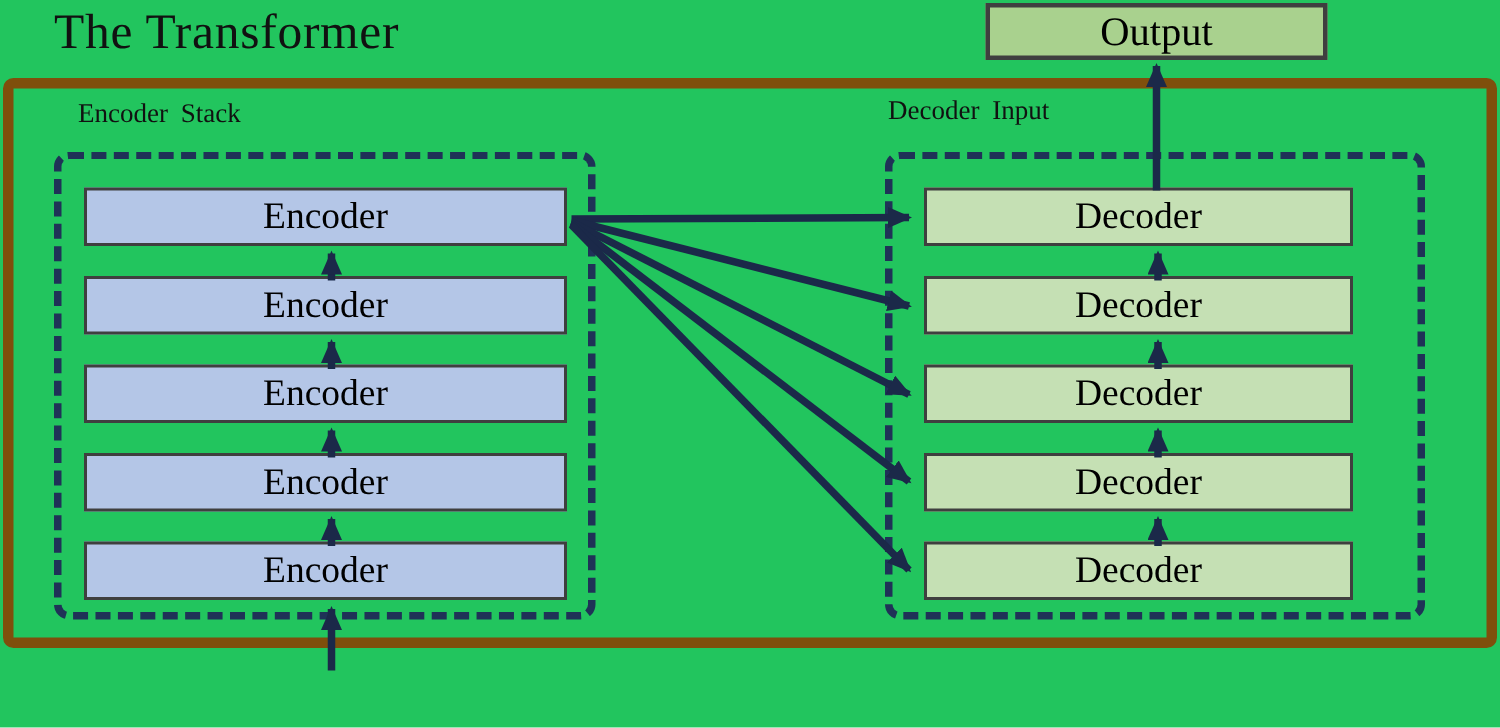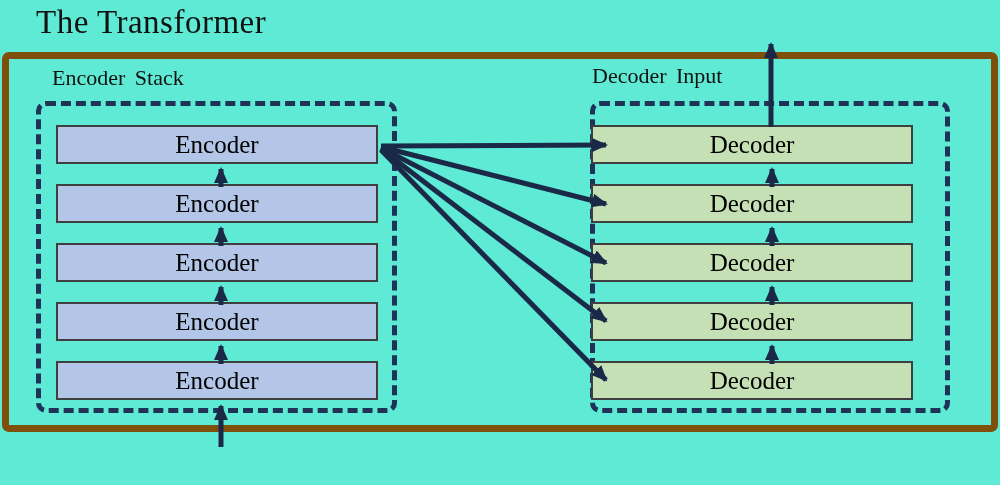--- a/index.html
+++ b/index.html
@@ -1,48 +1,48 @@
 <!DOCTYPE html>
 <html style="--frame: #7F4F0C; --dashed-border: #1F3257; --arrow: #1B2949; --encoder-fill: #B4C6E7; --decoder-fill: #C5E0B4; --output-fill: #A9D18E; --input-fill: #84A0D4; --box-border: #3F3F3F; --text: #000000;"><head>
 <meta charset="utf-8">
 <style>
   html,body{margin:0;padding:0;background:#fff;}
   .canvas{
     position:relative;width:1000px;height:485px;overflow:hidden;
     font-family:"Liberation Serif","DejaVu Serif",serif;
-    color:var(--text,#000);background:#5eead4;
+    color:var(--text,#000);background:#22c55e;
   }
   .title{
     position:absolute;left:36px;top:4px;font-size:33px;letter-spacing:.5px;
     color:#111;white-space:nowrap;
   }
   .frame{
     position:absolute;left:2px;top:52px;width:996px;height:380px;
     box-sizing:border-box;border:7px solid var(--frame,#7F4F0C);border-radius:7px;
     background:transparent;
   }
   .stack-label{
-    position:absolute;font-size:22px;color:#111;white-space:nowrap;word-spacing:4px;
+    position:absolute;font-size:18px;color:#111;white-space:nowrap;word-spacing:4px;
   }
   .enc-label{left:52px;top:65px;}
   .dec-label{left:592px;top:63px;}
   .dashed-box{
     position:absolute;box-sizing:border-box;
     border:5px dashed var(--dashed-border,#1F3257);border-radius:10px;
   }
   .enc-dashed{left:36px;top:101px;width:361px;height:312px;}
   .dec-dashed{left:590px;top:101px;width:360px;height:312px;}
   .node{
     position:absolute;box-sizing:border-box;height:39px;
     border:2.5px solid var(--box-border,#3F3F3F);
     display:flex;align-items:center;justify-content:center;
     font-size:25px;line-height:1;
   }
   .enc-box{left:56px;width:322px;background:var(--encoder-fill,#B4C6E7);}
-  .dec-box{left:591px;width:322px;background:var(--decoder-fill,#C5E0B4);}
+  .dec-box{left:616px;width:286px;background:var(--decoder-fill,#C5E0B4);}
   .r0{top:125px;} .r1{top:184px;} .r2{top:243px;} .r3{top:302px;} .r4{top:361px;}
   .io-box{
     position:absolute;box-sizing:border-box;height:38px;
     border:3px solid var(--box-border,#3F3F3F);
     display:flex;align-items:center;justify-content:center;
     font-size:27px;
   }
   .output-box{left:657px;top:2px;width:228px;background:var(--output-fill,#A9D18E);}
   .input-box{left:108px;top:445px;width:227px;background:var(--input-fill,#84A0D4);}
   .arrows{
@@ -54,20 +54,23 @@
   .fan{stroke-width:5px;}
   .arrowhead-fill{fill:var(--arrow,#1B2949);}
 </style>
 </head>
 <body>
 
 <div class="canvas">
 
   <div class="title">The Transformer</div>
 
+  <div class="io-box output-box">
+    <span>Output</span>
+  </div>
 
   <div class="frame"></div>
 
   <div class="stack-label enc-label">Encoder Stack</div>
   <div class="dashed-box enc-dashed"></div>
   <div class="node enc-box r0">
       <span>Encoder</span>
     </div>
   <div class="node enc-box r1">
       <span>Encoder</span>

